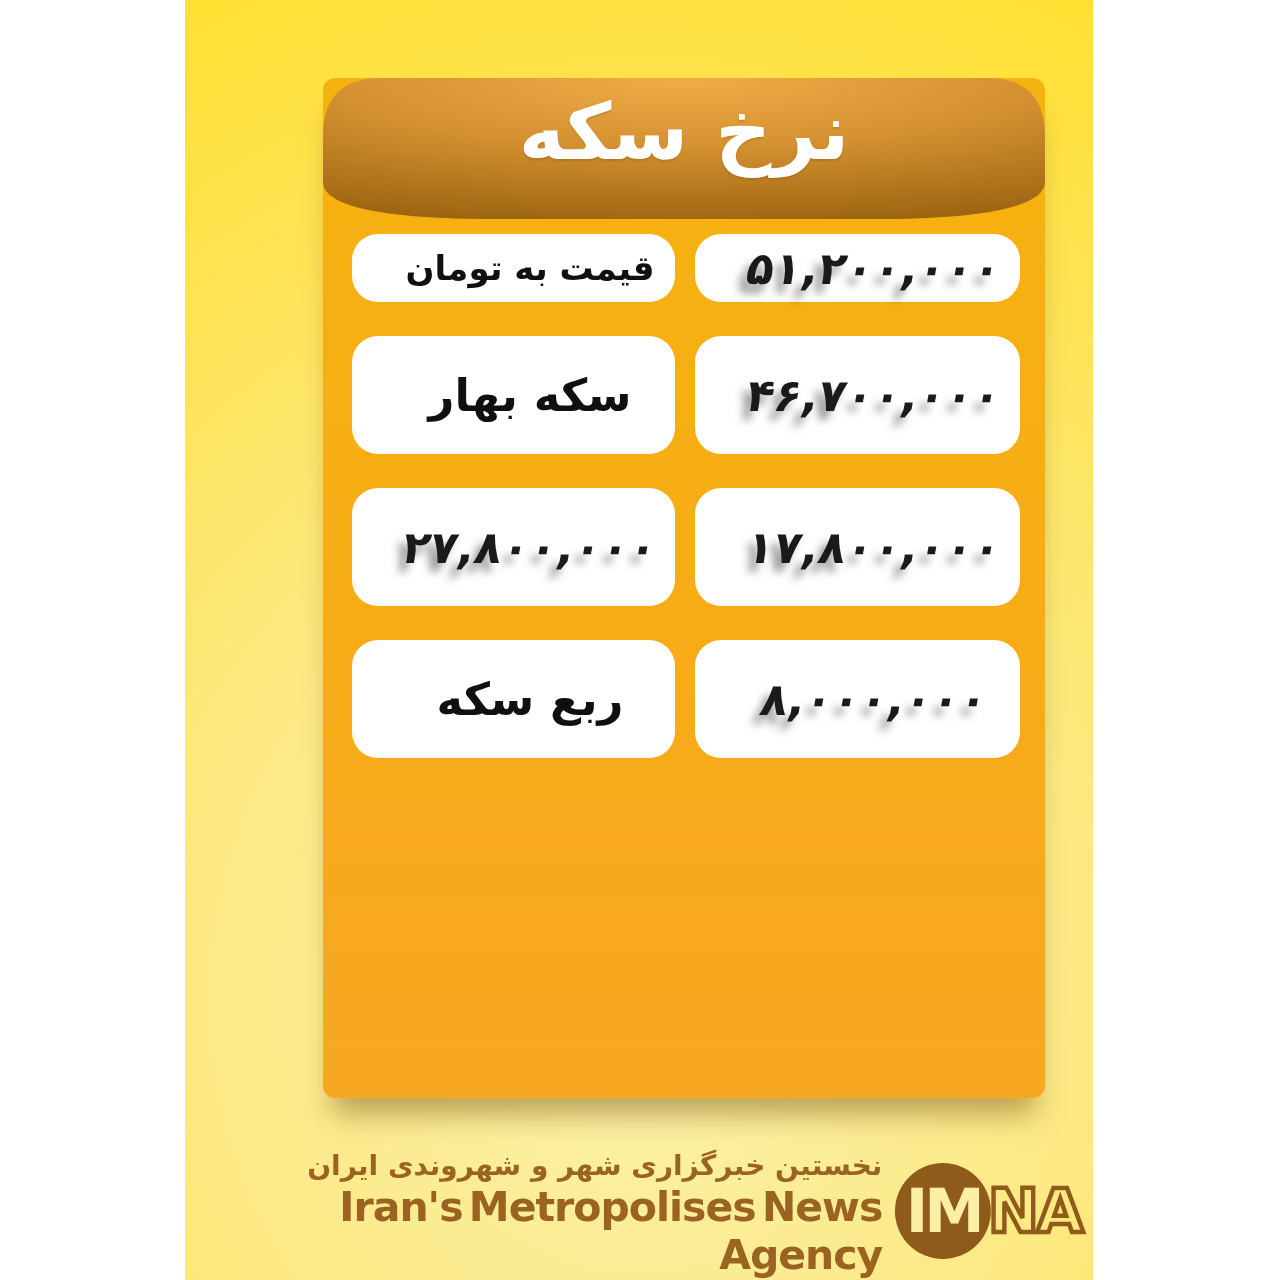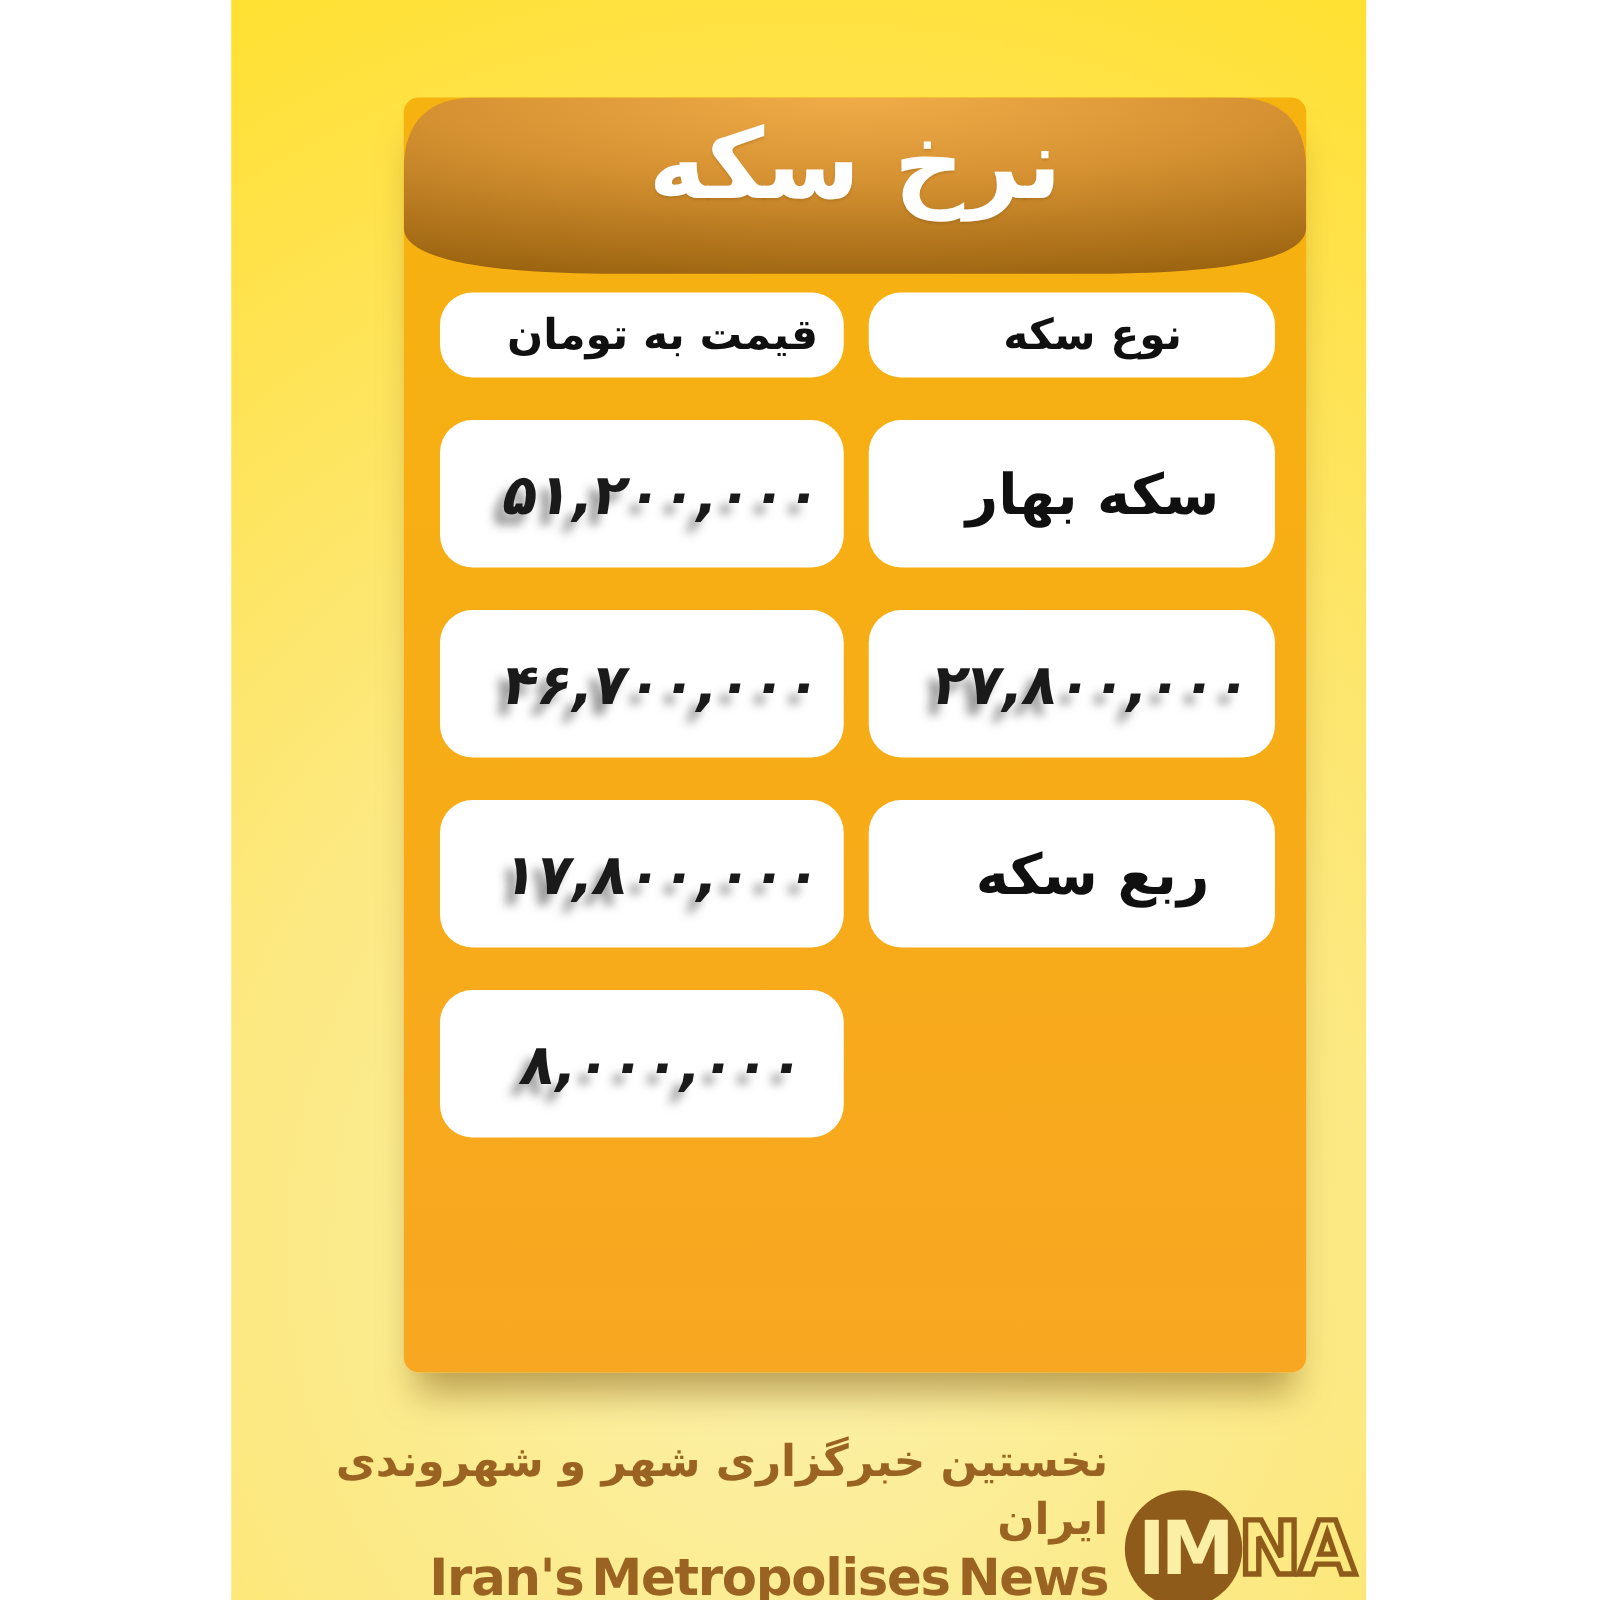--- a/index.html
+++ b/index.html
@@ -59,21 +59,21 @@
   }
 
   
   .footer{
     position:absolute;left:0;top:1148px;width:908px;
     display:flex;align-items:center;justify-content:center;gap:10px;
   }
   .footer-text{text-align:right;}
   .tag-fa{
     direction:rtl;
-    font-size:35px;font-weight:bold;color:#9A6322;line-height:1.3;padding-left:13px;
+    font-size:28px;font-weight:bold;color:#9A6322;line-height:1.3;padding-left:13px;
   }
   .tag-en{
     font-size:41px;font-weight:bold;color:#9A6322;
     letter-spacing:-1px;word-spacing:-7px;line-height:1.15;
   }
   .logo-svg{display:block;width:205px;height:108px;}
 </style>
 </head>
 <body>
 
@@ -92,21 +92,20 @@
         </defs>
         <path d="M 0 104 L 0 58 Q 0 0 58 0 L 664 0 Q 722 0 722 58 L 722 104
              C 722 128 664 140 564 141 L 158 141 C 58 140 0 128 0 104 Z" fill="url(#bannerGrad)"></path>
       </svg>
 
       <div class="title">نرخ سکه</div>
 
       <div class="grid">
 
         <div class="pill head">قیمت به تومان</div>
-        <div class="pill head">نوع سکه</div>
 
         <div class="pill price-cell">
           <span class="price-num">۵۱,۲۰۰,۰۰۰</span>
         </div>
         <div class="pill type-cell">سکه بهار</div>
 
         <div class="pill price-cell">
           <span class="price-num">۴۶,۷۰۰,۰۰۰</span>
         </div>
 

